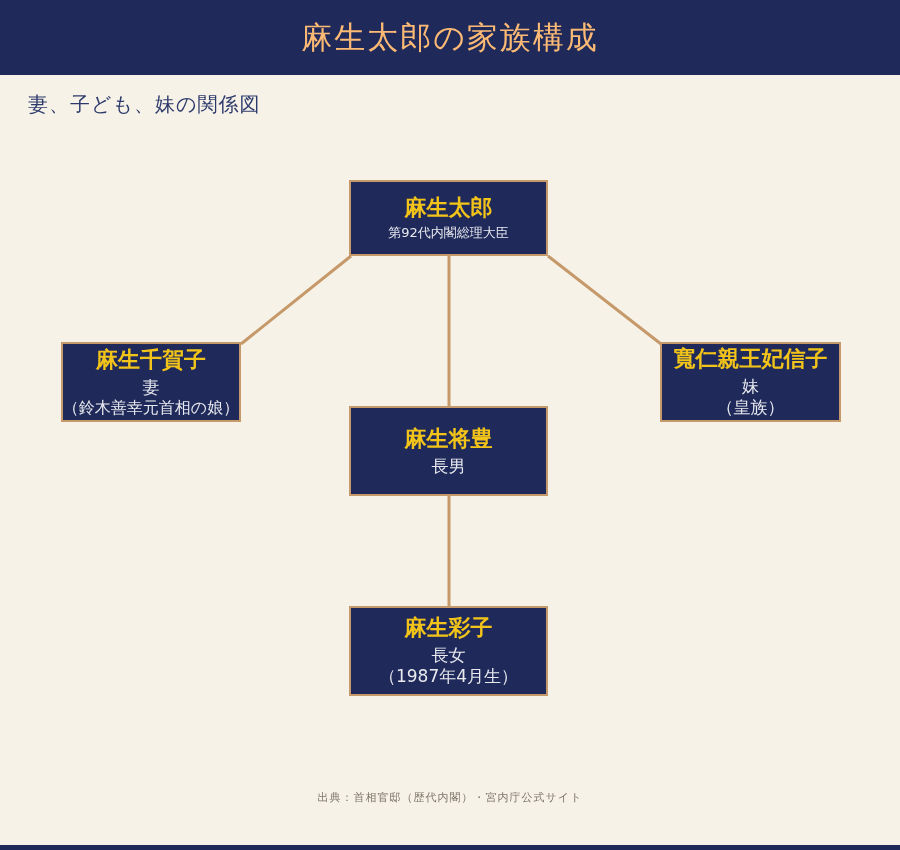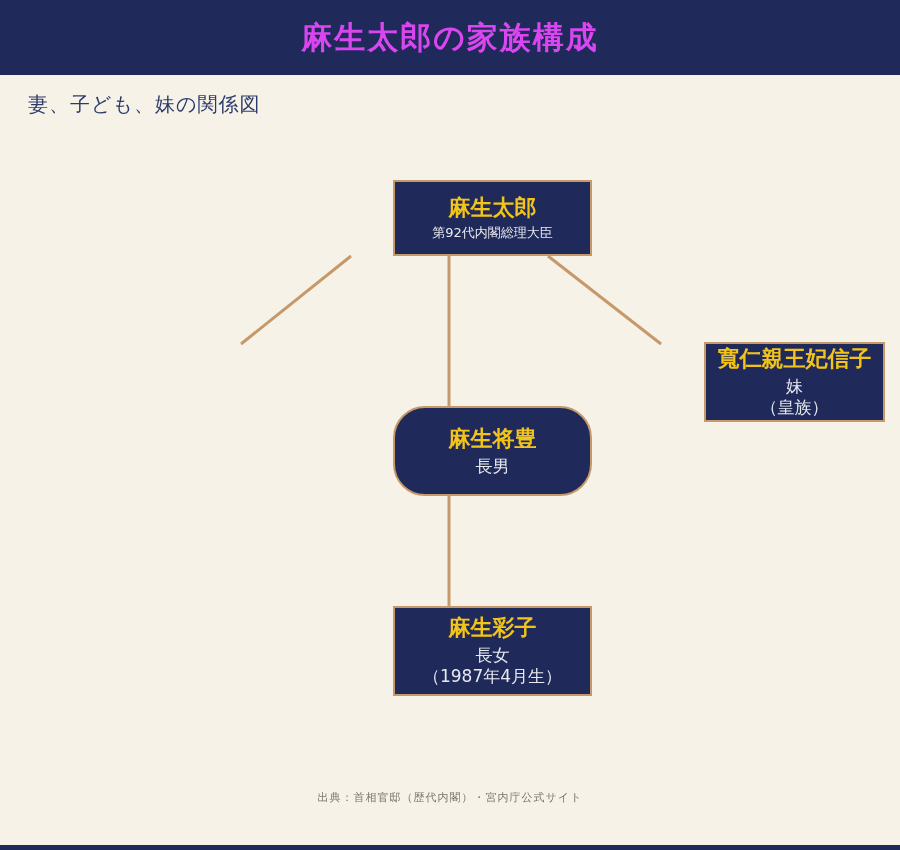--- a/index.html
+++ b/index.html
@@ -14,23 +14,23 @@
     overflow:hidden;
   }
   .titlebar{
     position:absolute;left:0;top:0;
     width:900px;height:75px;
     background:#1f2a5b;
     display:flex;align-items:center;justify-content:center;
   }
   .titlebar h1{
     margin:0;
-    color:#d946ef;
+    color:#fdba74;
     font-size:31px;
-    font-weight:700;
+    font-weight:400;
     letter-spacing:2px;
   }
   .subtitle{
     position:absolute;left:28px;top:91px;
     color:#2c3a6b;
     font-size:20px;
     font-weight:500;
     letter-spacing:1px;
   }
   .connectors{
@@ -41,36 +41,35 @@
   .node{
     position:absolute;
     box-sizing:border-box;
     background:#1f2a5b;
     border:2px solid #c6996a;
     display:flex;flex-direction:column;
     align-items:center;justify-content:center;
     text-align:center;
     color:#e8e9ee;
     line-height:1.22;
-    margin-left:44px;
   }
   .node-name{
     color:#f2c319;
     font-weight:700;
     font-size:22px;
     margin-bottom:3px;
     white-space:nowrap;
   }
   .node-line{font-size:17px;white-space:nowrap;}
   .node-line.small{font-size:16px;}
   #node-taro{left:349px;top:180px;width:199px;height:76px;}
   #node-taro .node-line{font-size:13px;}
   #node-chikako{left:61px;top:342px;width:180px;height:80px;}
   #node-nobuko{left:660px;top:342px;width:181px;height:80px;}
-  #node-masahiro{left:349px;top:406px;width:199px;height:90px;border-radius:32px;}
+  #node-masahiro{left:349px;top:406px;width:199px;height:90px;}
   #node-ayako{left:349px;top:606px;width:199px;height:90px;align-items:center;}
   .source{
     position:absolute;left:0;top:790px;
     width:900px;
     text-align:center;
     color:#7b7668;
     font-size:11px;
     letter-spacing:1px;
   }
   .bottombar{
@@ -95,20 +94,25 @@
     <line x1="548" y1="256" x2="661" y2="344" stroke="#c6996a" stroke-width="3"></line>
     <line x1="449" y1="256" x2="449" y2="408" stroke="#c6996a" stroke-width="3"></line>
     <line x1="449" y1="495" x2="449" y2="608" stroke="#c6996a" stroke-width="3"></line>
   </svg>
 
   <div class="node" id="node-taro">
     <div class="node-name">麻生太郎</div>
     <div class="node-line">第92代内閣総理大臣</div>
   </div>
 
+  <div class="node" id="node-chikako">
+    <div class="node-name">麻生千賀子</div>
+    <div class="node-line">妻</div>
+    <div class="node-line small">（鈴木善幸元首相の娘）</div>
+  </div>
 
   <div class="node" id="node-nobuko">
     <div class="node-name">寬仁親王妃信子</div>
     <div class="node-line">妹</div>
     <div class="node-line">（皇族）</div>
   </div>
 
   <div class="node" id="node-masahiro">
     <div class="node-name">麻生将豊</div>
     <div class="node-line">長男</div>

